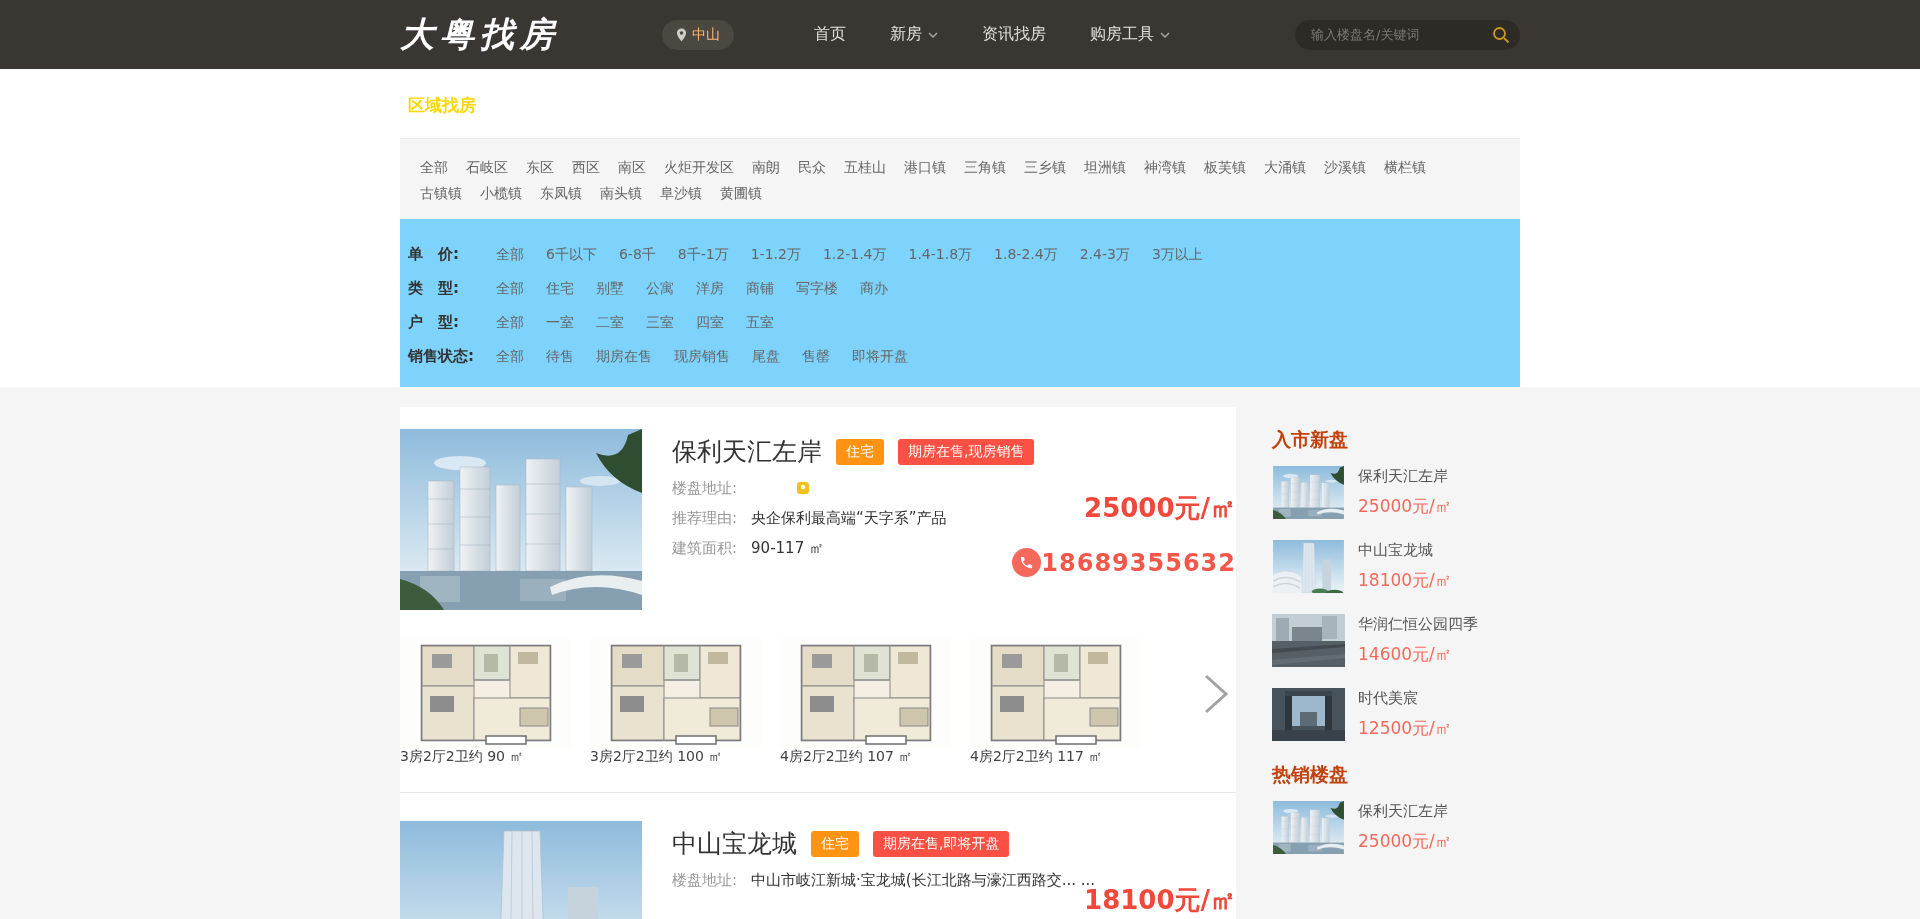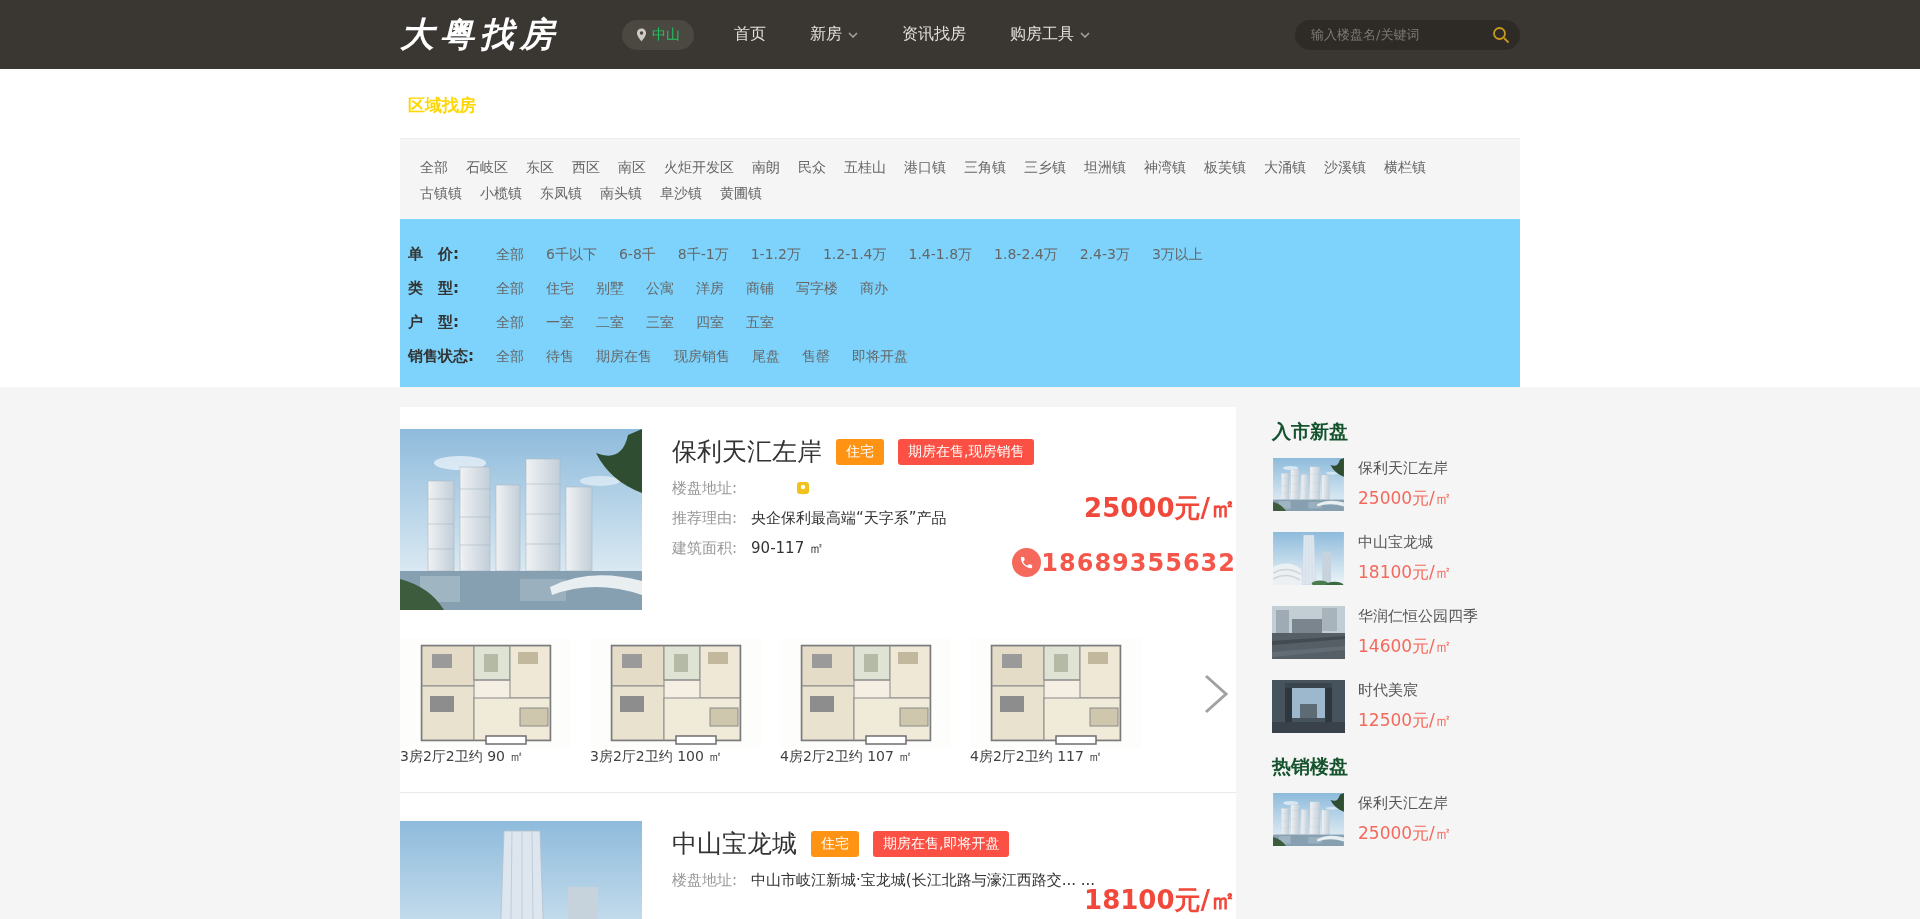--- a/index.html
+++ b/index.html
@@ -6,25 +6,25 @@
     --header-bg:#3a3733; --accent-yellow:#ffd700; --tag-orange:#ff9414;
     --tag-red:#fb5043; --price-red:#f0483b; --sidebar-price:#f4695c;
     --search-gold:#c9991e;
   }
   *{box-sizing:border-box;margin:0;padding:0;font-family:"DejaVu Sans","Liberation Sans",sans-serif;}
   html,body{width:1920px;height:919px;overflow:hidden;background:#fff;}
   a{text-decoration:none;cursor:pointer;}
 
   
   .header{height:69px;background:var(--header-bg);display:flex;align-items:center;}
-  .header-inner{width:1120px;margin:0 auto;display:flex;align-items:center;}
+  .header-inner{width:1120px;margin:0 auto;display:flex;align-items:center;gap:40px;}
   .logo{font-family:"DejaVu Serif","Liberation Serif",serif;font-style:italic;font-weight:bold;
         color:#fff;font-size:34px;letter-spacing:6px;white-space:nowrap;}
   .city-pill{margin-left:62px;background:#4b4741;border-radius:15px;height:30px;display:flex;
-        align-items:center;padding:0 14px;color:#22c55e;font-size:14px;gap:5px;}
+        align-items:center;padding:0 14px;color:#fdba74;font-size:14px;gap:5px;}
   .city-pill svg{width:11px;height:14px;}
   .nav{display:flex;align-items:center;margin-left:40px;gap:44px;}
   .nav-item{color:#e3e0db;font-size:16px;display:flex;align-items:center;gap:6px;white-space:nowrap;}
   .nav-item svg{width:10px;height:6px;}
   .search-wrap{margin-left:auto;position:relative;}
   .search-input{width:225px;height:30px;border-radius:15px;background:#2e2b27;border:none;outline:none;
         color:#14b8a6;font-size:13px;padding:0 36px 0 16px;}
   .search-input::placeholder{color:#7d7972;}
   .search-btn{position:absolute;right:10px;top:6px;width:18px;height:18px;background:none;border:none;cursor:pointer;padding:0;}
 
@@ -67,21 +67,21 @@
   .fp-track{display:flex;gap:19px;}
   .fp-card{width:171px;cursor:pointer;}
   .fp-card svg{width:171px;height:110px;display:block;background:#fefefd;}
   .fp-caption{color:#404040;font-size:14px;}
   .fp-arrow{position:absolute;right:4px;top:34px;width:32px;height:44px;background:none;border:none;cursor:pointer;padding:0;}
 
   .listing-2{margin-top:28px;}
 
   
   .sidebar{flex:1;padding-left:36px;}
-  .side-heading{font-size:19px;font-weight:bold;color:#14532d;margin:12px 0 0;}
+  .side-heading{font-size:19px;font-weight:bold;color:#c2410c;margin:20px 0 0;}
   .side-list{margin-top:13px;}
   .side-item{display:flex;margin-bottom:21px;cursor:pointer;}
   .side-thumb{width:73px;height:53px;flex:none;display:block;}
   .side-meta{margin-left:13px;padding-top:1px;}
   .side-name{font-size:15px;color:#555;white-space:nowrap;}
   .side-price{font-size:17px;color:var(--sidebar-price);margin-top:9px;}
   .hot-heading{margin-top:9px;}
 </style>
 </head>
 <body>

